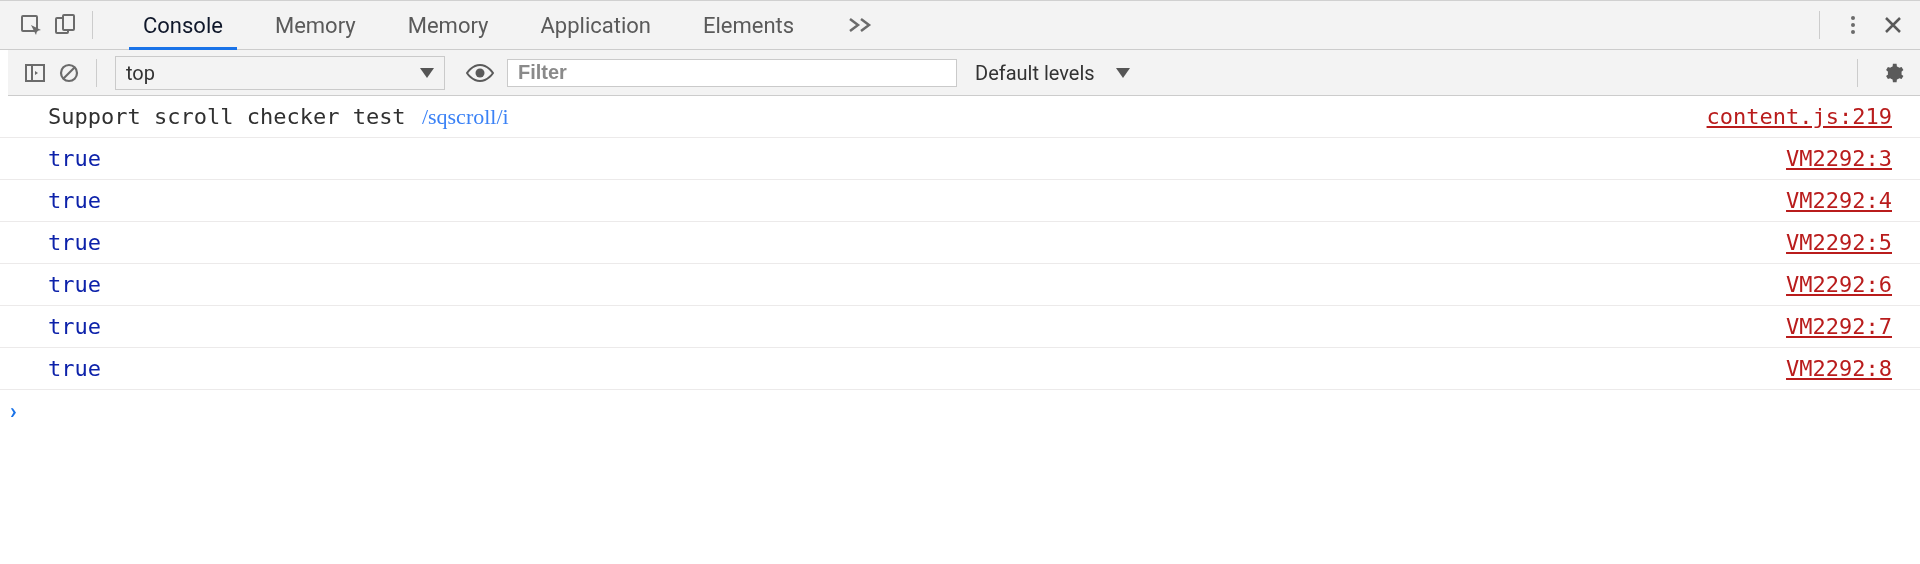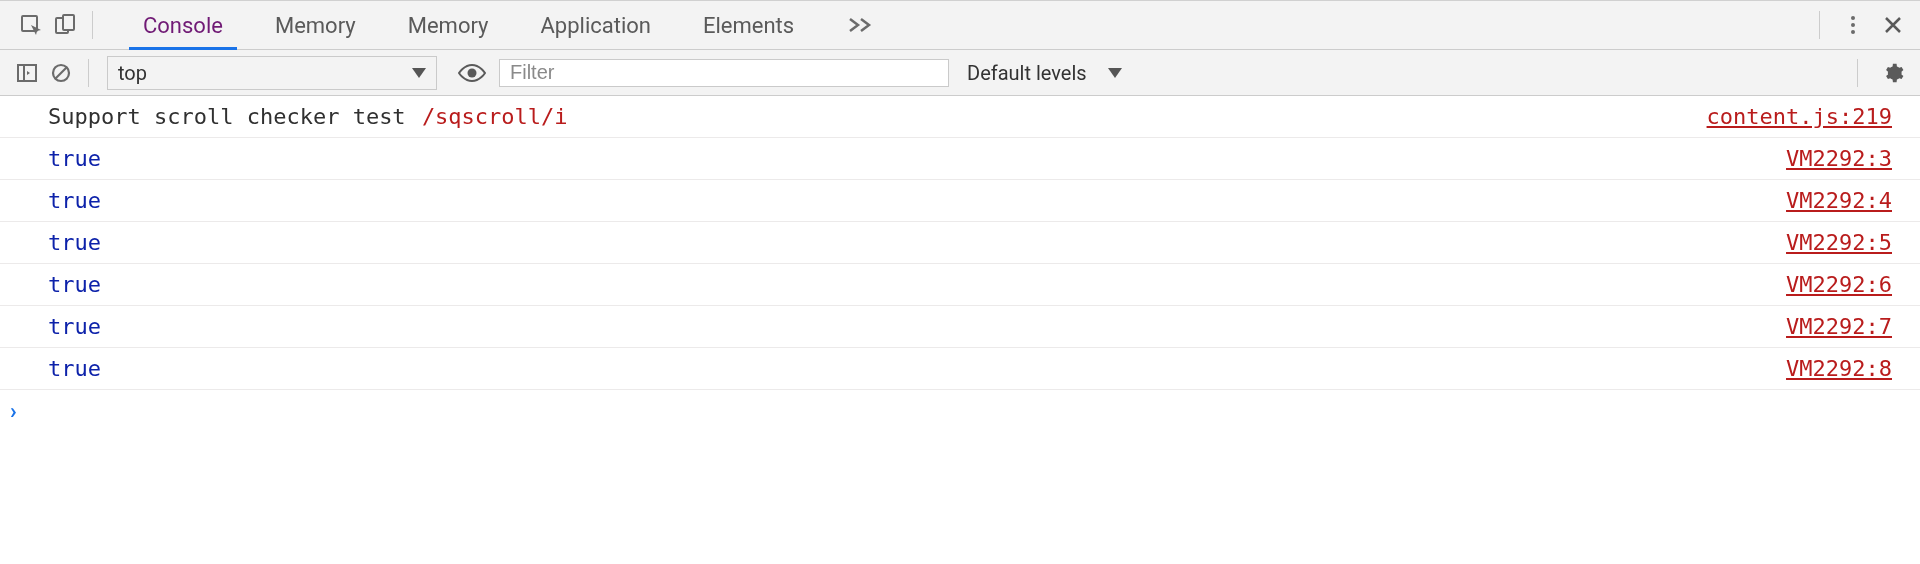--- a/index.html
+++ b/index.html
@@ -21,38 +21,39 @@
   .tabs { display: flex; align-items: stretch; flex: 1; }
   .tab {
     padding: 0 26px;
     display: flex;
     align-items: center;
     color: #5a5a5a;
     font-size: 22px;
     cursor: pointer;
     position: relative;
   }
-  .tab.active { color: #701a75; }
+  .tab.active { color: #0f172a; }
   .tab.active::after {
     content: "";
     position: absolute;
     left: 12px; right: 12px; bottom: -1px;
     height: 3px;
     background: #1a73e8;
   }
   .tabbar .right-icons { display: flex; align-items: center; padding: 0 10px; gap: 6px; }
 
   
   .toolbar {
     height: 46px;
     background: #f3f3f3;
     border-bottom: 1px solid #cccccc;
     display: flex;
     align-items: center;
     padding: 0 10px;
+    margin-left: 8px;
   }
   .toolbar .iconbtn { width: 34px; height: 34px; display: flex; align-items: center; justify-content: center; color: #6b6b6b; cursor: pointer; }
   .context-select {
     height: 34px;
     min-width: 330px;
     border: 1px solid #cacaca;
     background: #fff0;
     display: flex;
     align-items: center;
     padding: 0 10px;
@@ -65,20 +66,21 @@
   .context-select .caret { color: #555; }
   .eye { margin: 0 10px; }
   .filter-input {
     height: 28px;
     width: 450px;
     border: 1px solid #cacaca;
     background: #fff;
     padding: 0 10px;
     font-size: 20px;
     color: #333;
+    font-weight: bold;
   }
   .filter-input::placeholder { color: #8a8a8a; }
   .levels {
     margin-left: 18px;
     font-size: 20px;
     color: #333;
     display: flex;
     align-items: center;
     gap: 21px;
     cursor: pointer;
@@ -90,21 +92,21 @@
   .logarea { font-family: Consolas, "SF Mono", Menlo, monospace; font-size: 22px; }
   .logrow {
     display: flex;
     align-items: center;
     min-height: 42px;
     border-bottom: 1px solid #eceaea;
     padding: 4px 28px 4px 48px;
   }
   .logrow.first { border-top: none; }
   .logmsg { flex: 1; display: flex; gap: 3px; white-space: pre; color: #303030; }
-  .regex { color: #b91c1c; }
+  .regex { color: #3b82f6; font-family: Liberation Serif, serif; }
   .boolval { color: #0d22aa; }
   .loglink { color: #b91c1c; text-decoration: underline; cursor: pointer; font-family: Consolas, "SF Mono", Menlo, monospace; }
   .prompt {
     height: 40px;
     display: flex;
     align-items: center;
     padding-left: 10px;
     color: #1a73e8;
     font-weight: bold;
     font-size: 22px;

